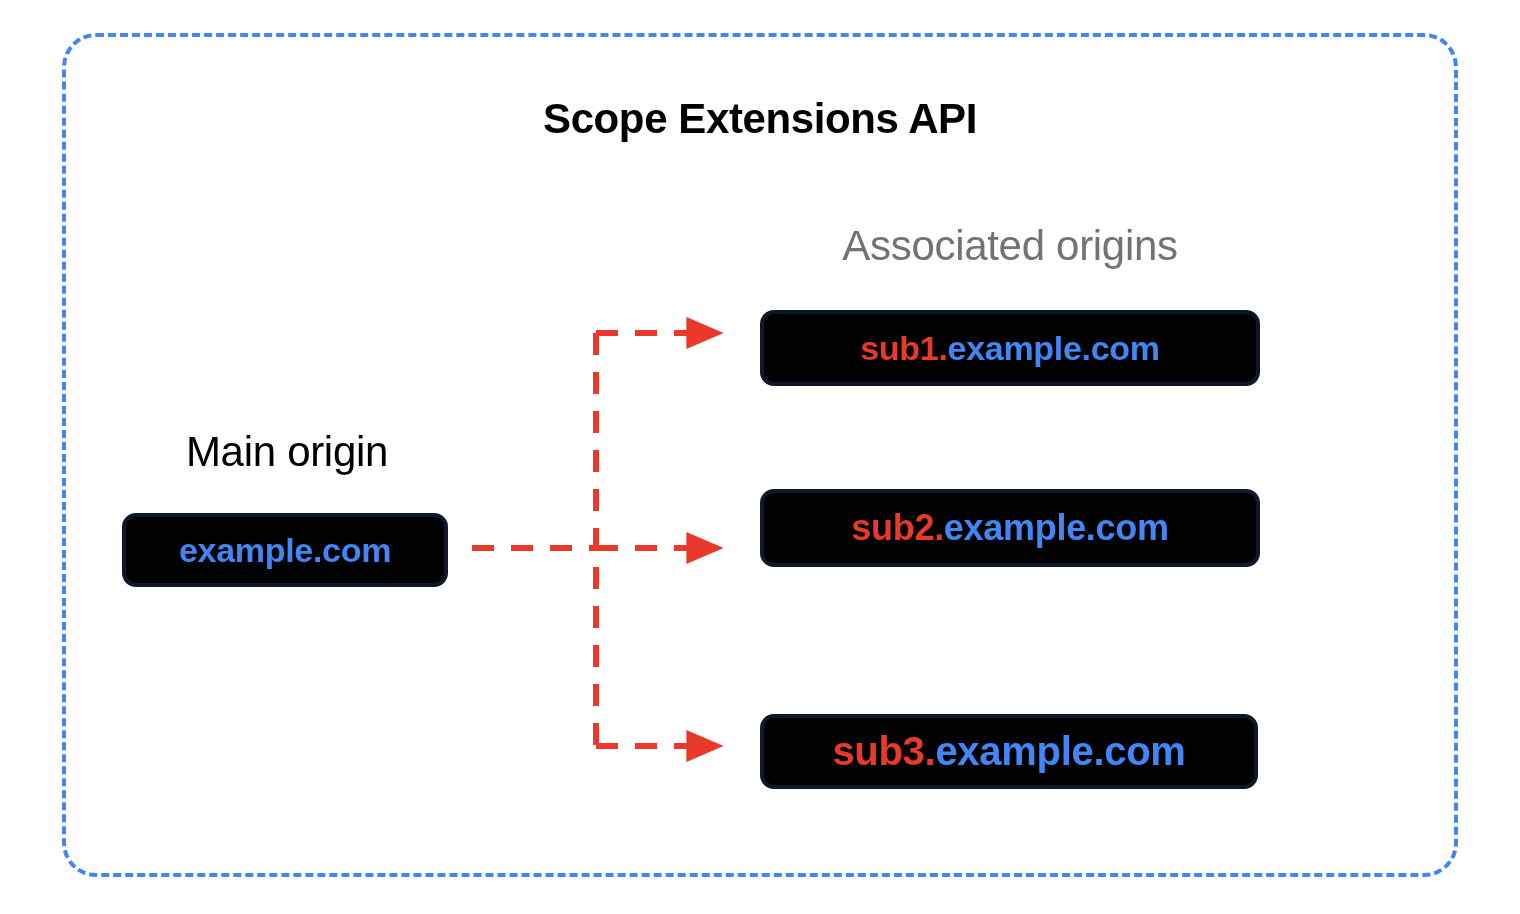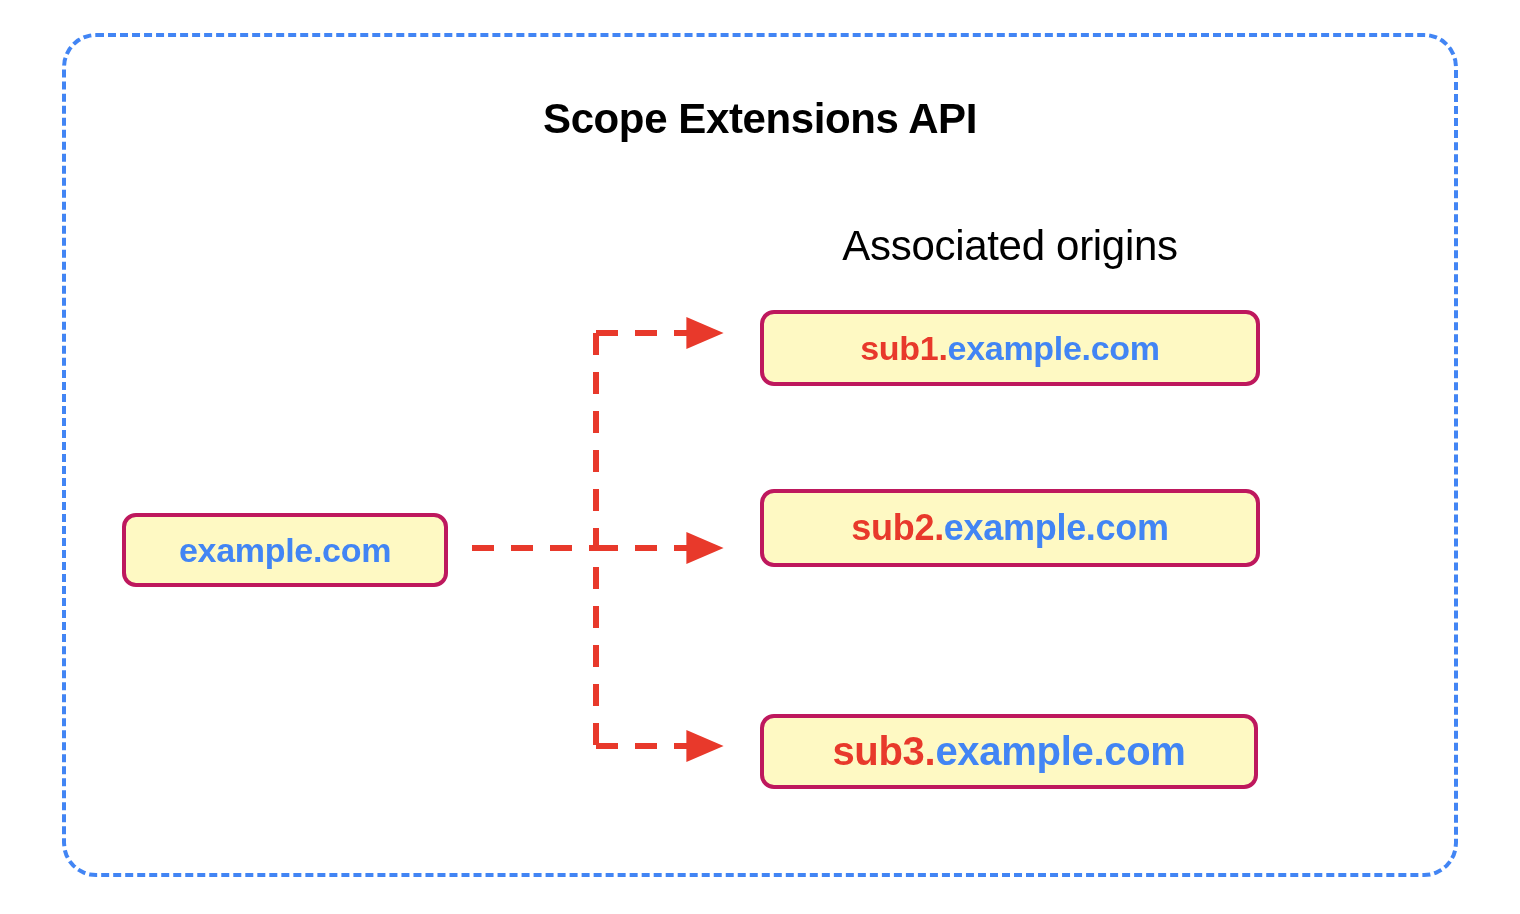--- a/index.html
+++ b/index.html
@@ -58,31 +58,31 @@
     letter-spacing: -0.3px;
   }
   .label-associated-origins {
     position: absolute;
     left: 760px;
     top: 222px;
     width: 500px;
     text-align: center;
     font-size: 42px;
     font-weight: normal;
-    color: #000000;
+    color: #737373;
     letter-spacing: -0.3px;
   }
 
   
   .origin-box {
     position: absolute;
     box-sizing: border-box;
-    border: 4px solid #be185d;
+    border: 4px solid #0f172a;
     border-radius: 14px;
-    background: #fef9c3;
+    background: #000000;
     display: flex;
     align-items: center;
     justify-content: center;
     white-space: nowrap;
     font-weight: bold;
     letter-spacing: -0.3px;
   }
   .origin-box .sub {
     color: #E8392B;
   }
@@ -110,20 +110,21 @@
 </style>
 </head>
 <body>
 
 <div id="canvas">
 
   <div class="outer-frame"></div>
 
   <div class="diagram-title">Scope Extensions API</div>
 
+  <div class="label-main-origin">Main origin</div>
 
   <div class="label-associated-origins">Associated origins</div>
 
   <svg class="connectors" viewBox="0 0 1520 914" width="1520" height="914">
     <defs>
       <marker id="arrowhead" markerWidth="7" markerHeight="7" refX="0.6" refY="3" orient="auto" markerUnits="strokeWidth">
         <path d="M0,0.35 L0,5.65 L6.2,3 z" fill="#E8392B"></path>
       </marker>
     </defs>
 

